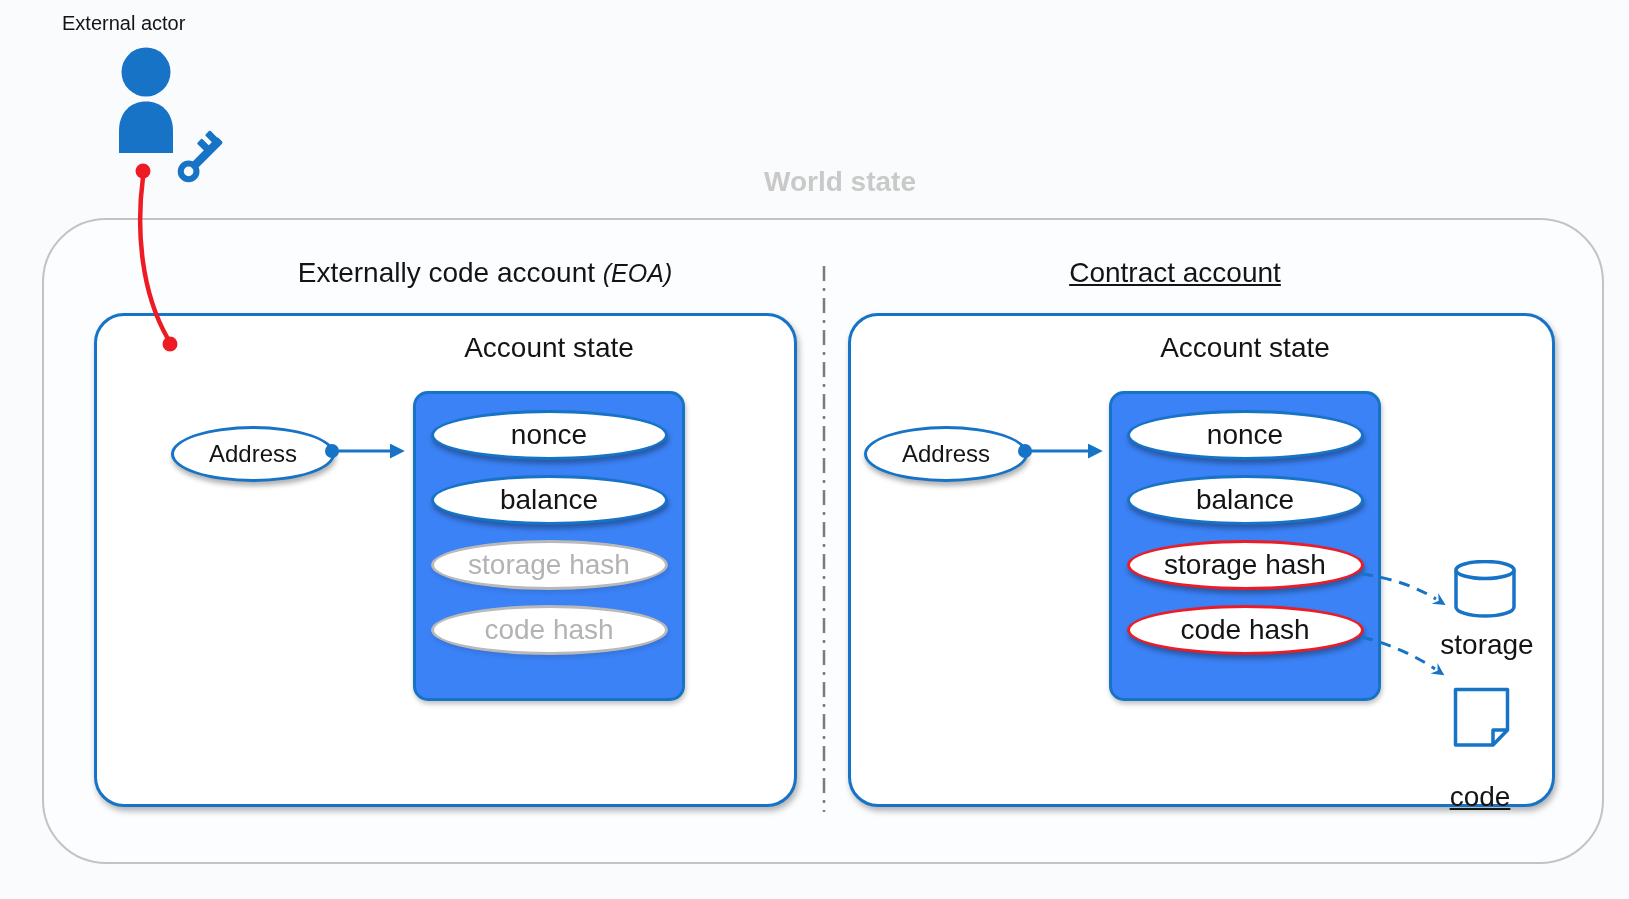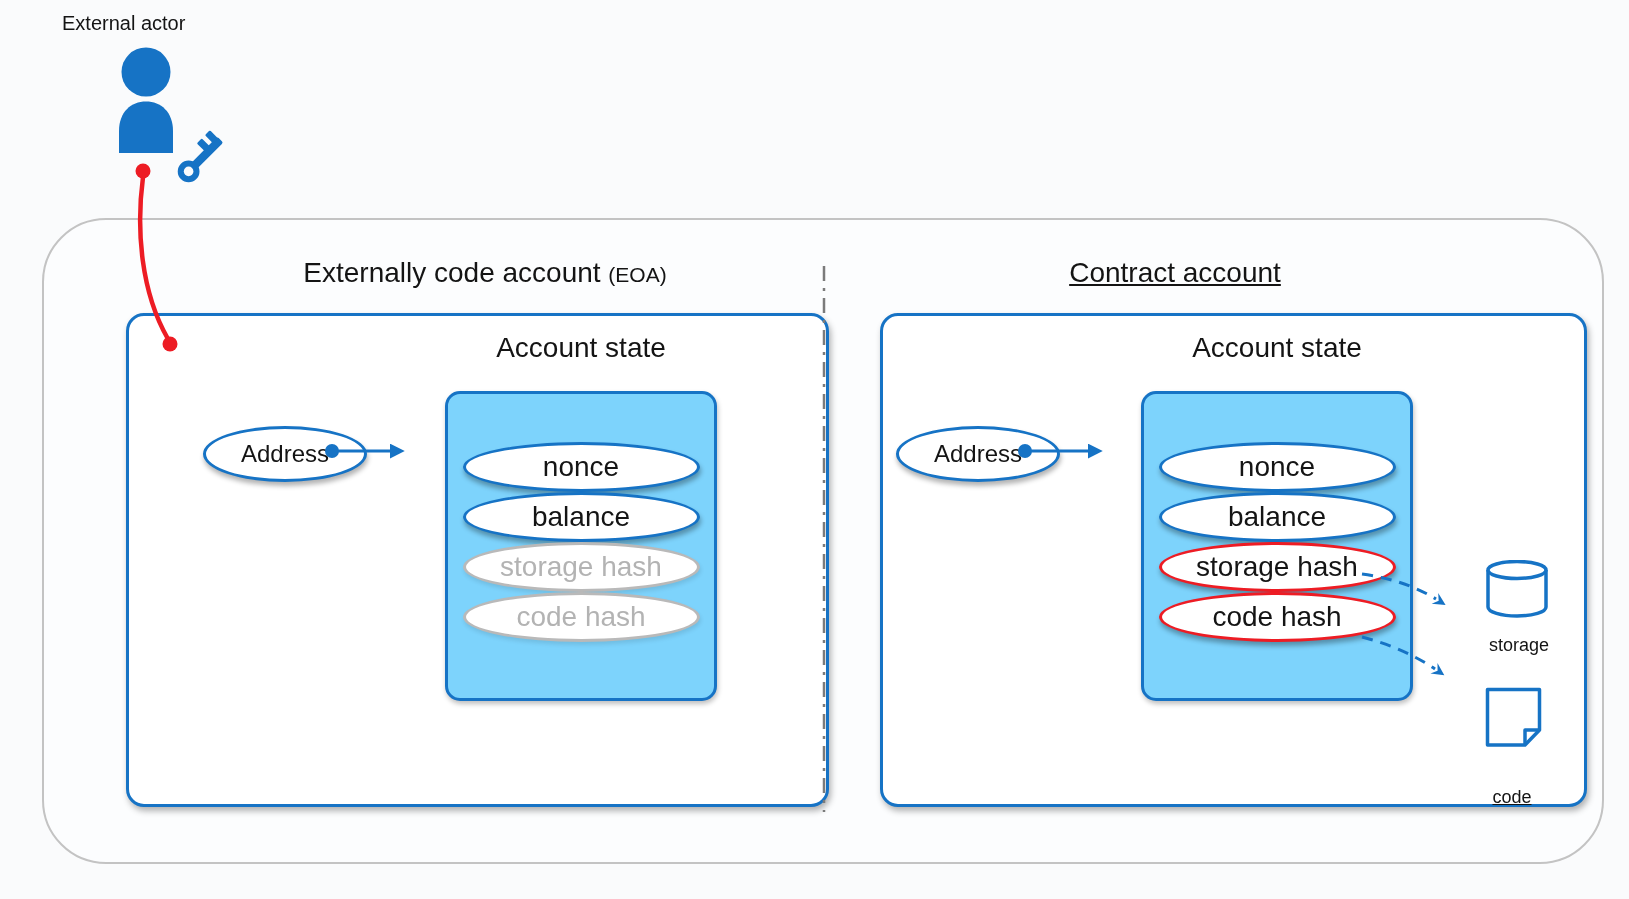--- a/index.html
+++ b/index.html
@@ -23,40 +23,40 @@
     background:#fcfdfe;box-sizing:border-box;
   }
   .world-label{
     left:640px;top:164px;width:400px;height:36px;line-height:36px;
     font-size:28px;font-weight:700;color:var(--muted);text-align:center;
   }
   .actor-label{left:62px;top:8px;font-size:20px;height:30px;line-height:30px;}
 
   
   .panel{
-    border:3px solid var(--blue);border-radius:18px;background:#ffffff;
-    box-sizing:border-box;box-shadow:2px 4px 6px rgba(0,0,0,.3);margin-left:32px;
+    border:3px solid var(--blue);border-radius:30px;background:#ffffff;
+    box-sizing:border-box;box-shadow:2px 4px 6px rgba(0,0,0,.3);
   }
   .panel-eoa{left:94px;top:313px;width:703px;height:494px;}
   .panel-contract{left:848px;top:313px;width:707px;height:494px;}
   .panel-title{top:255px;height:36px;line-height:36px;font-size:28px;text-align:center;white-space:nowrap;}
-  .panel-title .suffix{font-size:21px;}
+  .panel-title .suffix{font-size:25px;font-style:italic;}
   .title-eoa{left:130px;width:710px;}
   .title-contract{left:848px;width:654px;text-decoration:underline;}
 
   .state-title{
     position:absolute;top:13px;height:38px;line-height:38px;
     font-size:28px;text-align:center;white-space:nowrap;
   }
   .inner-box{
     position:absolute;top:75px;width:272px;height:310px;
-    border:3px solid var(--blue);border-radius:15px;background:#7dd3fc;
+    border:3px solid var(--blue);border-radius:15px;background:#3b82f6;
     box-sizing:border-box;box-shadow:1px 3px 5px rgba(0,0,0,.25);
     display:flex;flex-direction:column;align-items:center;
-    padding-top:48px;
+    padding-top:16px;gap:15px;
   }
   .col-eoa{left:316px;}
   .col-contract{left:258px;}
 
   .ellipse{
     border-radius:50%;background:#ffffff;box-sizing:border-box;
     display:flex;align-items:center;justify-content:center;
     font-size:28px;white-space:nowrap;
   }
   .field{width:237px;height:50px;flex:0 0 50px;}
@@ -65,21 +65,21 @@
   .variant-gray{border:3px solid var(--gray);color:#b3b3b3;box-shadow:1px 3px 4px rgba(0,0,0,.10);}
 
   .address{
     position:absolute;top:110px;width:164px;height:56px;
     border:3.5px solid var(--blue);color:var(--text);
     box-shadow:1px 4px 5px rgba(0,0,0,.30);font-size:24px;
   }
   .address-eoa{left:74px;}
   .address-contract{left:13px;}
 
-  .ext-label{position:absolute;width:160px;height:34px;line-height:34px;font-size:18px;text-align:center;white-space:nowrap;}
+  .ext-label{position:absolute;width:160px;height:34px;line-height:34px;font-size:28px;text-align:center;white-space:nowrap;}
   .icon-slot{position:absolute;}
 
   svg{display:block;}
   .overlay{left:0;top:0;z-index:30;pointer-events:none;}
 </style>
 </head>
 <body>
 
 <div class="canvas">
 
@@ -97,20 +97,21 @@
       <g transform="rotate(-45 50 50)" style="fill:var(--blue,#1673c5)">
         <rect x="28" y="43.5" width="58" height="13" rx="3"></rect>
         <rect x="56" y="28" width="11" height="18" rx="2"></rect>
         <rect x="74" y="28" width="11" height="18" rx="2"></rect>
         <circle cx="16" cy="50" r="17"></circle>
         <circle cx="16" cy="50" r="7.5" fill="#fafbfc"></circle>
       </g>
     </svg>
   </div>
 
+  <div class="abs label world-label">World state</div>
   <div class="abs world-box"></div>
 
   <div class="abs panel-title title-eoa">
     <span>Externally code account</span>
     <span class="suffix">(EOA)</span>
   </div>
   <div class="abs panel-title title-contract">
     <span>Contract account</span>
   </div>
 

